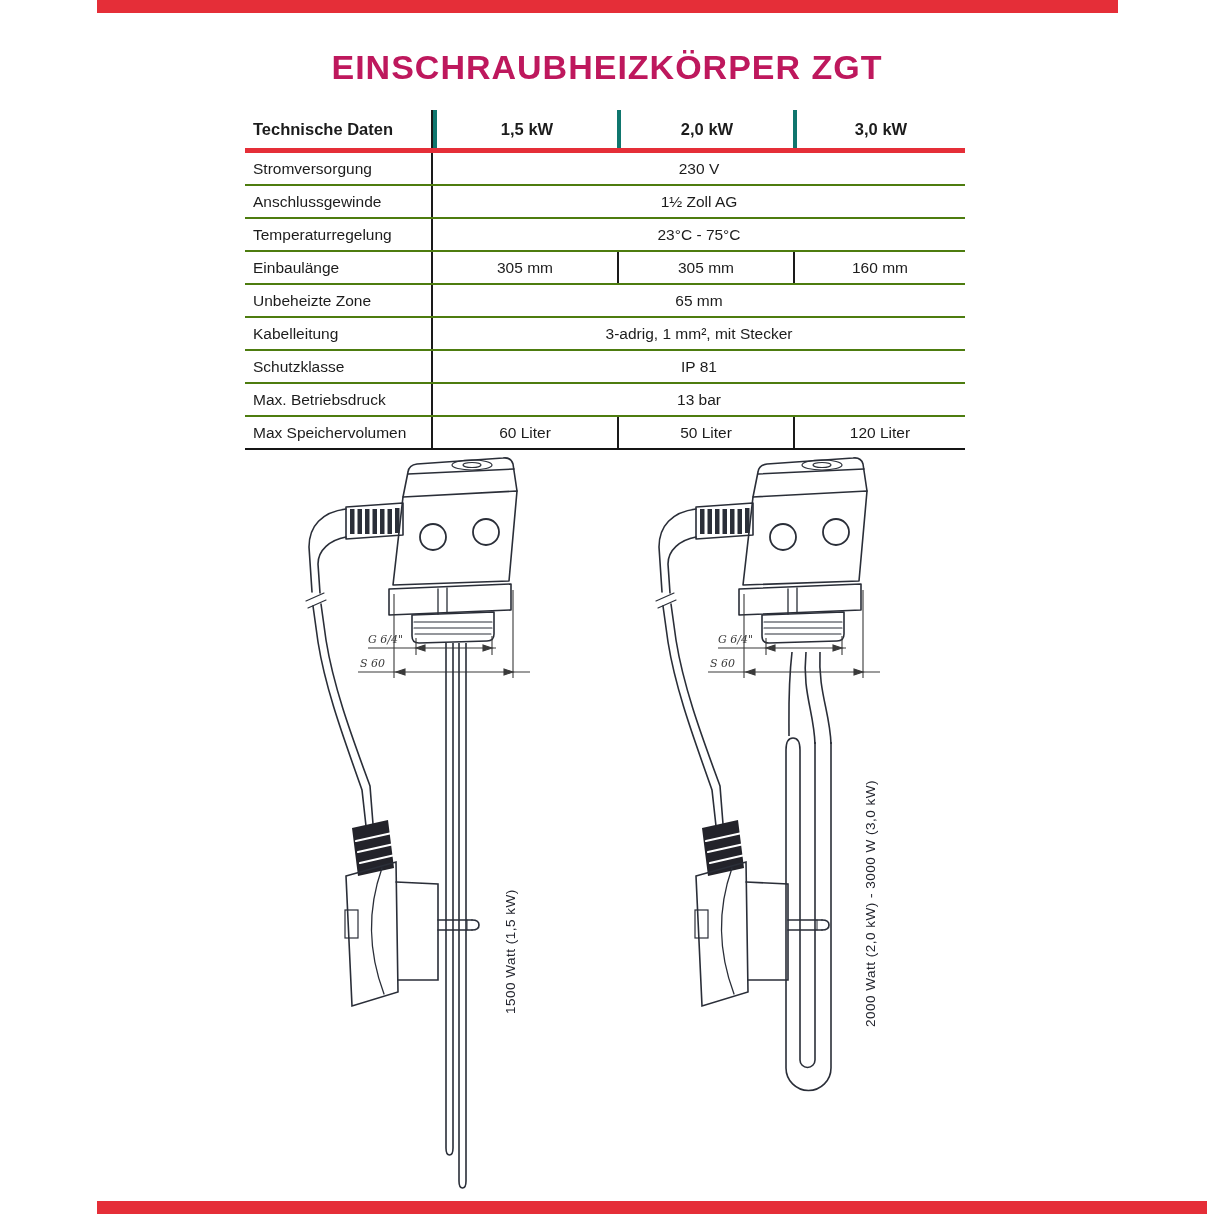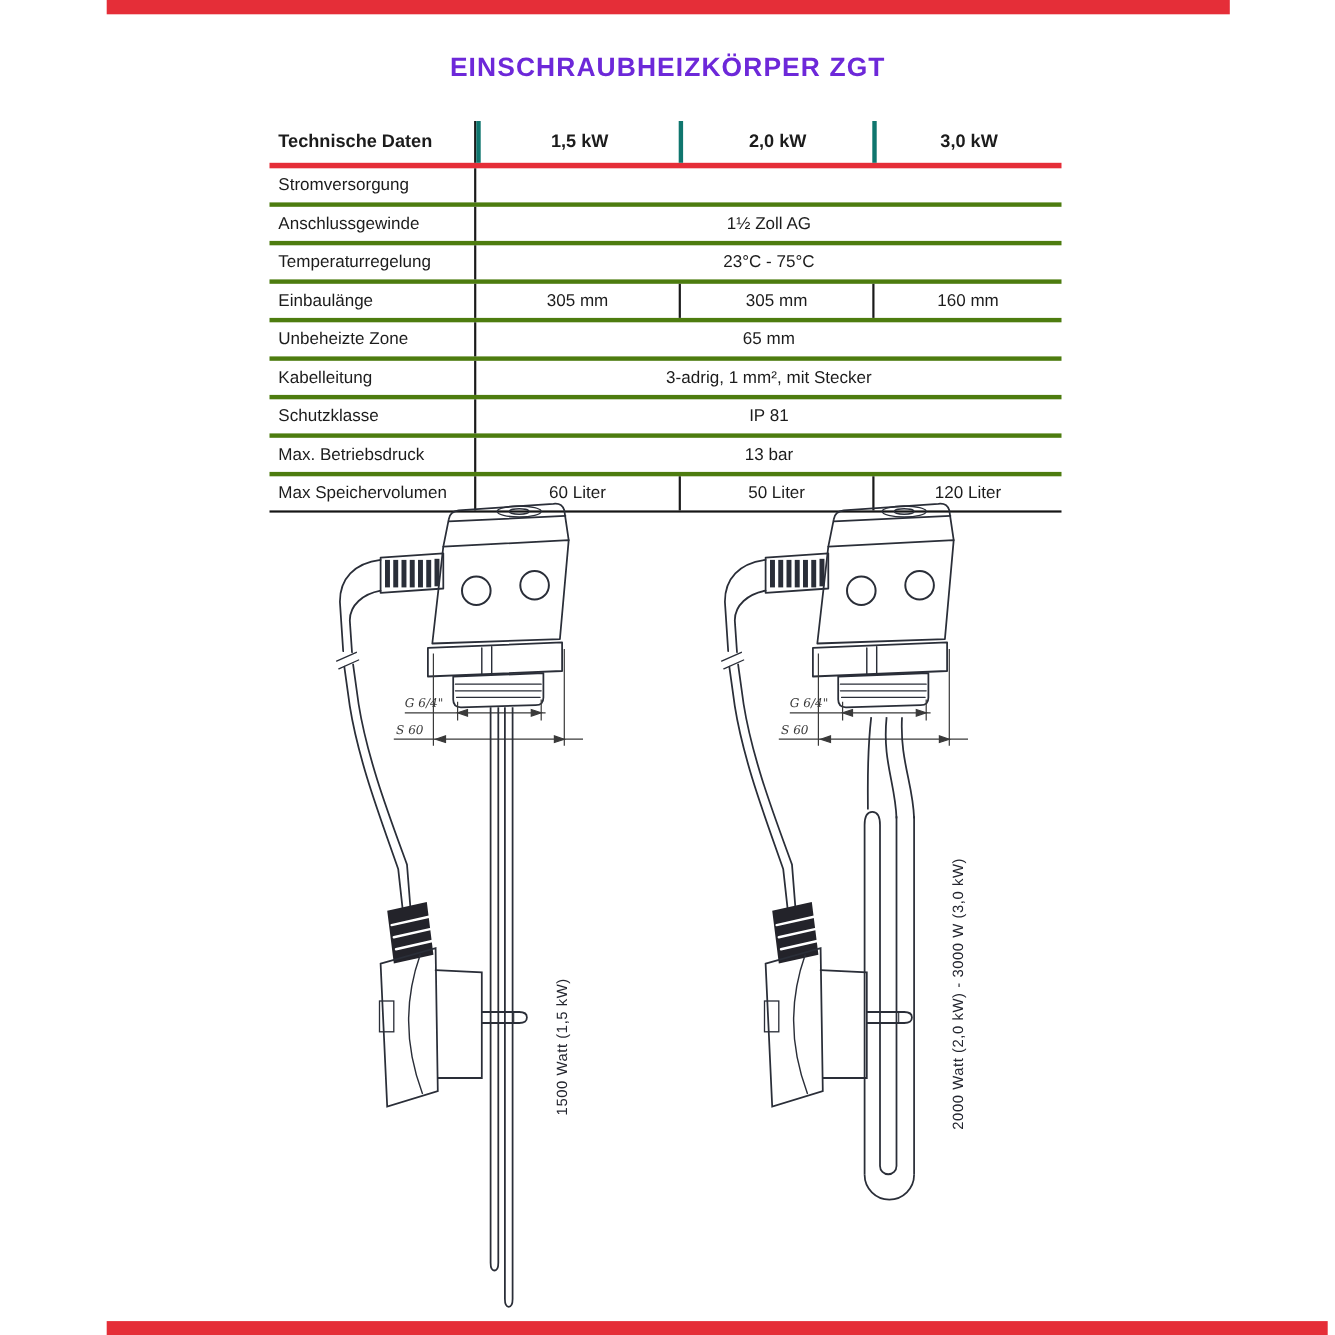--- a/index.html
+++ b/index.html
@@ -2,25 +2,25 @@
 <html><head>
 <meta charset="utf-8">
 <style>
   html,body{margin:0;padding:0;background:#ffffff;}
   .sheet{position:relative;width:1214px;height:1214px;background:#ffffff;overflow:hidden;
          font-family:"Liberation Sans",sans-serif;color:#1c1c1c;}
   .red-bar{position:absolute;background:#e52e38;height:13px;}
   .red-bar.top{left:97px;top:0;width:1021px;}
   .red-bar.bottom{left:97px;top:1201px;width:1110px;}
   .page-title{position:absolute;top:48px;left:0;right:0;text-align:center;
-              font-size:24px;font-weight:bold;letter-spacing:1px;color:#6d28d9;}
+              font-size:34px;font-weight:bold;letter-spacing:1px;color:#be185d;}
   
   .datatable{position:absolute;left:245px;top:110px;width:720px;}
   .tr{display:grid;grid-template-columns:188px 184px 176px 172px;height:31px;
-      border-bottom:4px solid #4d7c0f;align-items:center;}
+      border-bottom:2px solid #4d7c0f;align-items:center;}
   .tr.head{height:38px;border-bottom:none;}
   .red-rule{height:5px;background:#e52e38;}
   .td{font-size:15.5px;height:100%;display:flex;align-items:center;justify-content:center;
       box-sizing:border-box;text-align:center;}
   .td.label{justify-content:flex-start;padding-left:8px;border-right:2px solid #1a1a1a;}
   .tr.head .td.label{border-right:2px solid #1a1a1a;font-weight:bold;font-size:16.5px;}
   .tr.head .td.kw{font-weight:bold;font-size:16.5px;border-left:4px solid #0f766e;}
   .tr.head .td.kw:first-of-type{border-left:none;}
   .td.spanv{grid-column:2 / 5;}
   .tr.multi .td.v2,.tr.multi .td.v3{border-left:2px solid #1a1a1a;}
@@ -46,20 +46,21 @@
     <div class="tr head">
       <div class="td label">Technische Daten</div>
       <div class="td kw">1,5 kW</div>
       <div class="td kw">2,0 kW</div>
       <div class="td kw">3,0 kW</div>
     </div>
     <div class="red-rule"></div>
 
     <div class="tr">
       <div class="td label">Stromversorgung</div>
+      <div class="td spanv">230 V</div>
     </div>
     <div class="tr">
       <div class="td label">Anschlussgewinde</div>
       <div class="td spanv">1½ Zoll AG</div>
     </div>
     <div class="tr">
       <div class="td label">Temperaturregelung</div>
       <div class="td spanv">23°C - 75°C</div>
     </div>
     <div class="tr multi">

